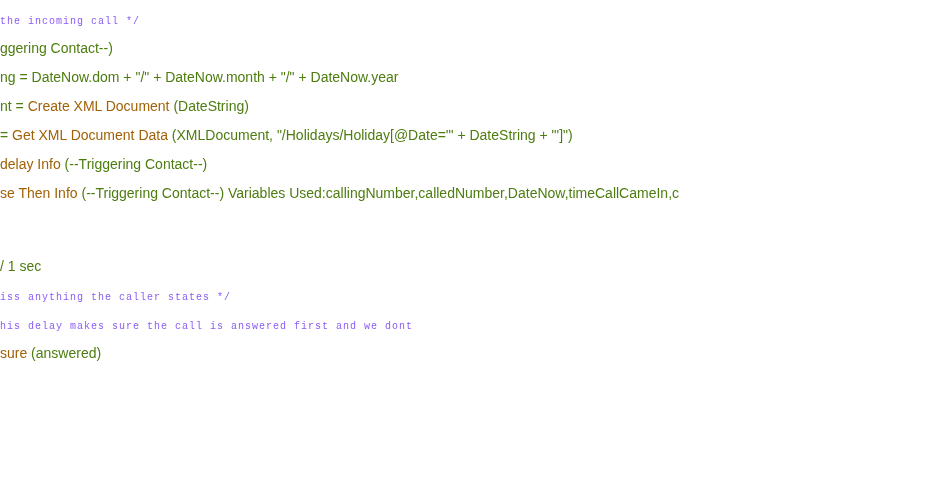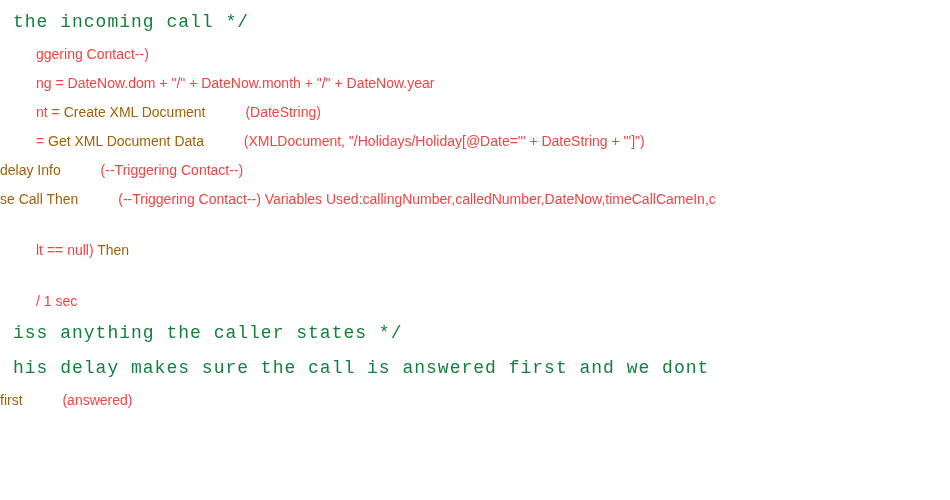--- a/index.html
+++ b/index.html
@@ -10,47 +10,44 @@
       padding: 5px 0;
       white-space: nowrap;
       overflow: hidden;
     }
     .line {
       padding: 4px 0 4px 0;
       line-height: 1.5;
     }
     .comment {
       font-family: "Courier New", monospace;
-      color: #15803d;
+      color: #8b5cf6;
       letter-spacing: 1px;
-      font-size: 18px;
-      margin-left: 13px;
+      font-size: 10px;
     }
     .code {
-      color: #ef4444;
-      padding-left: 36px;
+      color: #4d7c0f;
     }
     .keyword {
       color: #a16207;
     }
     .spacer {
       height: 22px;
     }
   </style>
 </head>
 <body>
 
 <div id="container">
     <div class="line"><span class="comment"> the incoming call */</span></div>
     <div class="line"><span class="code">ggering Contact--)</span></div>
     <div class="line"><span class="code">ng = DateNow.dom + "/" + DateNow.month + "/" + DateNow.year</span></div>
     <div class="line"><span class="code">nt = </span><span class="keyword">Create XML Document</span><span class="code"> (DateString)</span></div>
     <div class="line"><span class="code"> = </span><span class="keyword">Get XML Document Data</span><span class="code"> (XMLDocument, "/Holidays/Holiday[@Date='" + DateString + "']")</span></div>
     <div class="line"><span class="keyword">delay Info</span><span class="code"> (--Triggering Contact--)</span></div>
-    <div class="line"><span class="keyword">se Call Then</span><span class="code"> (--Triggering Contact--) Variables Used:callingNumber,calledNumber,DateNow,timeCallCameIn,c</span></div>
+    <div class="line"><span class="keyword">se Then Info</span><span class="code"> (--Triggering Contact--) Variables Used:callingNumber,calledNumber,DateNow,timeCallCameIn,c</span></div>
     <div class="spacer"></div>
-    <div class="line"><span class="code">lt == null) </span><span class="keyword">Then</span></div>
     <div class="spacer"></div>
     <div class="line"><span class="code">/ 1 sec</span></div>
     <div class="line"><span class="comment">iss anything the caller states */</span></div>
     <div class="line"><span class="comment">his delay makes sure the call is answered first and we dont</span></div>
-    <div class="line"><span class="keyword">first</span><span class="code"> (answered)</span></div>
+    <div class="line"><span class="keyword">sure</span><span class="code"> (answered)</span></div>
   </div>
 
 </body></html>

